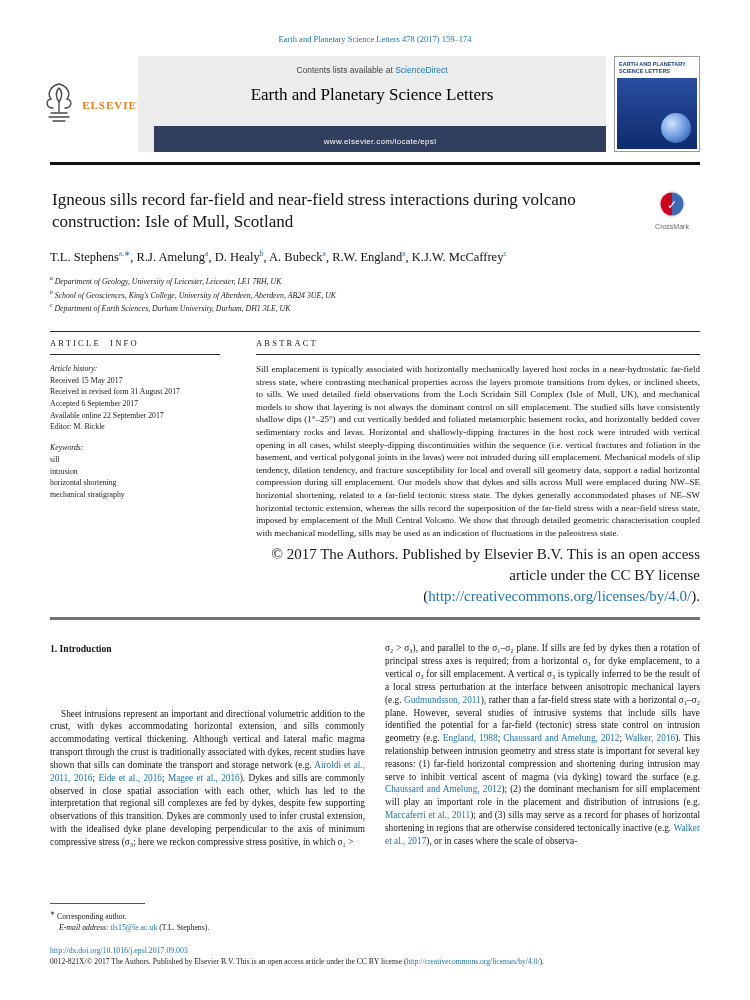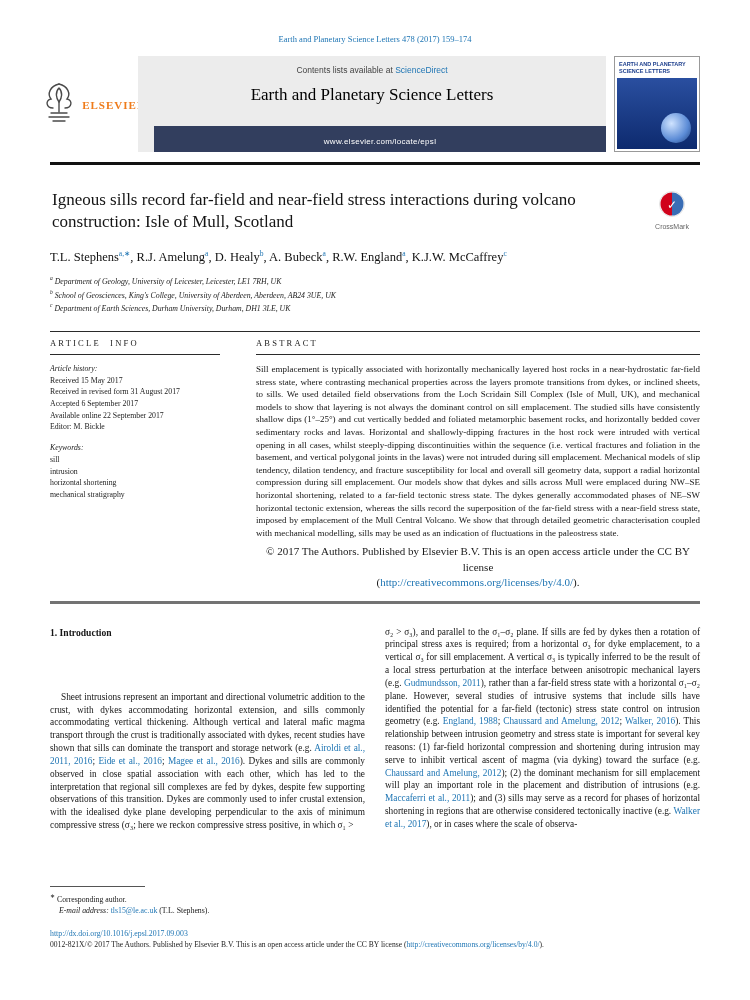--- a/index.html
+++ b/index.html
@@ -49,21 +49,21 @@
 
   
   .info-block { margin-top:16px; border-top:1px solid #2a2a2a; border-bottom:3px solid #737373; display:flex; padding:0 0 10px; }
   .info-col { width:170px; flex:none; }
   .abs-col { flex:1; margin-left:36px; }
   .col-heading { font-size:8.5px; letter-spacing:2.2px; word-spacing:5px; color:#222; padding:6px 0; border-bottom:1px solid #2a2a2a; margin-bottom:8px; }
   .info-line { font-size:7.8px; line-height:1.5; color:#222; }
   .info-label { font-style:italic;font-family:Liberation Serif, serif; }
   .kw-label { margin-top:9px; }
   .abstract-text { font-size:9px; line-height:1.4; text-align:justify; color:#161616; }
-  .copyright { margin-top:5px; text-align:center; font-size:11px; line-height:1.4; }
+  .copyright { margin-top:5px; text-align:right; font-size:15px; line-height:1.4; }
 
   
   .main-cols { margin-top:22px; display:flex; gap:20px; }
   .main-col { flex:1; font-size:9.3px; line-height:1.38; text-align:justify; color:#161616;gap:42px; }
   .left-col { display:flex; flex-direction:column; }
   .sec-heading { font-size:9.6px; font-weight:bold; text-align:left; margin-bottom:10px; }
   .para-indent { text-indent:11px; }
 
   
   .footnote { margin-top:auto; padding-top:12px; text-align:left; }

